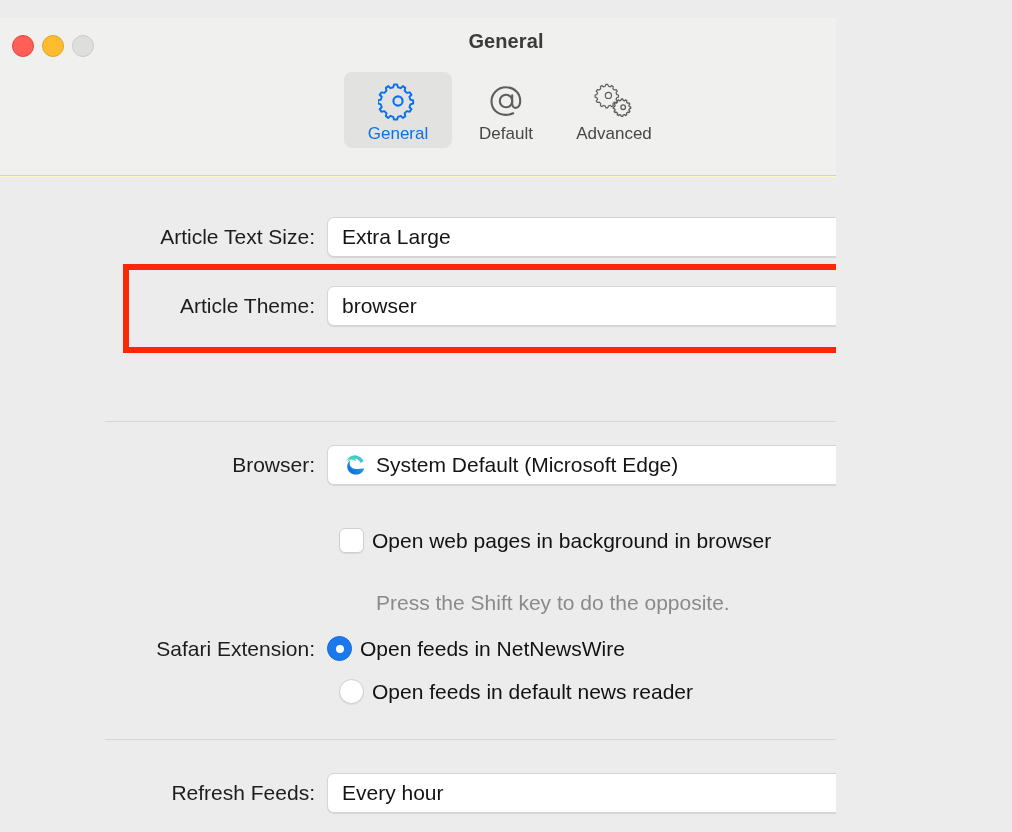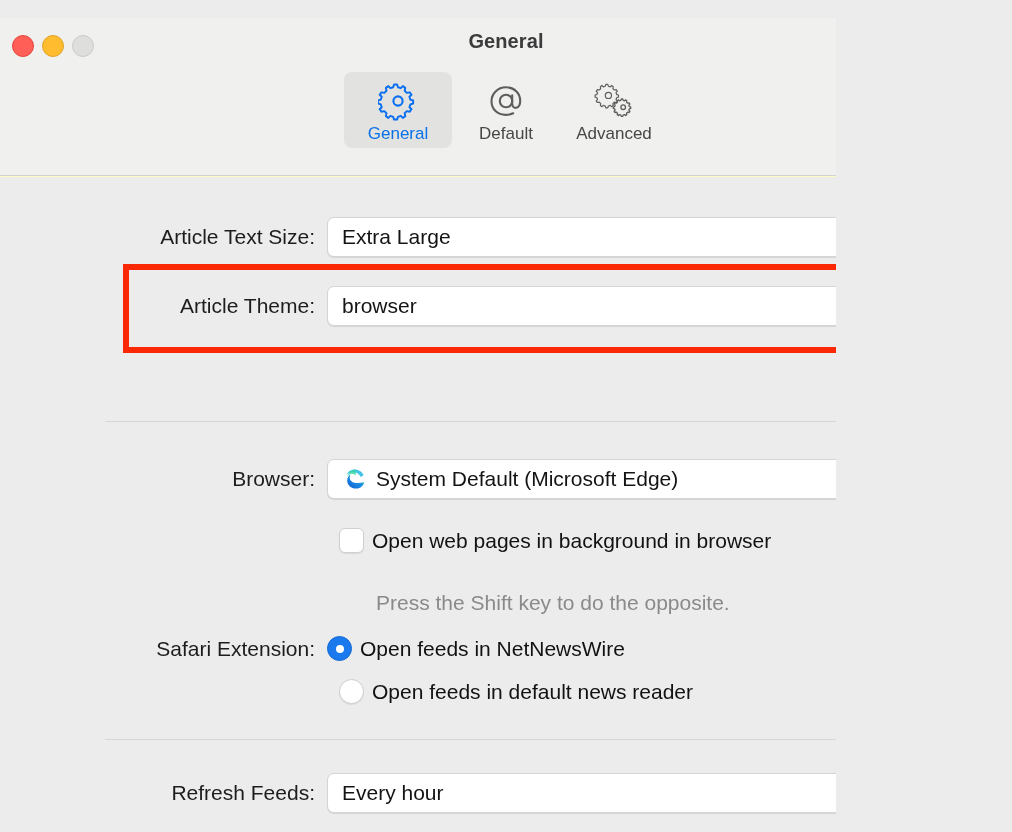--- a/index.html
+++ b/index.html
@@ -351,21 +351,21 @@
           <svg width="14" height="7" viewBox="0 0 14 7">
               <path d="M1.5 1.5 L7 5.8 L12.5 1.5" fill="none" stroke="#fff" stroke-width="2" stroke-linecap="round" stroke-linejoin="round"></path>
             </svg>
         </span>
       </div>
     </div>
 
 
     <div class="separator" style="left:105px; top:244px; width:800px;"></div>
 
-    <div class="row" style="left:110px; top:282px;">
+    <div class="row" style="left:110px; top:268px;">
       <div class="field-label">Browser:</div>
       <div class="popup" style="width:566px;">
         <span class="popup-value">
           <span class="edge-logo">
             <svg width="26" height="26" viewBox="0 0 26 26">
               <rect x="0" y="0" width="26" height="26" rx="6" fill="#ffffff"></rect>
               <defs>
                 <linearGradient id="eg1" x1="0" y1="1" x2="1" y2="0">
                   <stop offset="0" stop-color="#0f5fd6"></stop>
                   <stop offset="0.55" stop-color="#1b8fe0"></stop>

